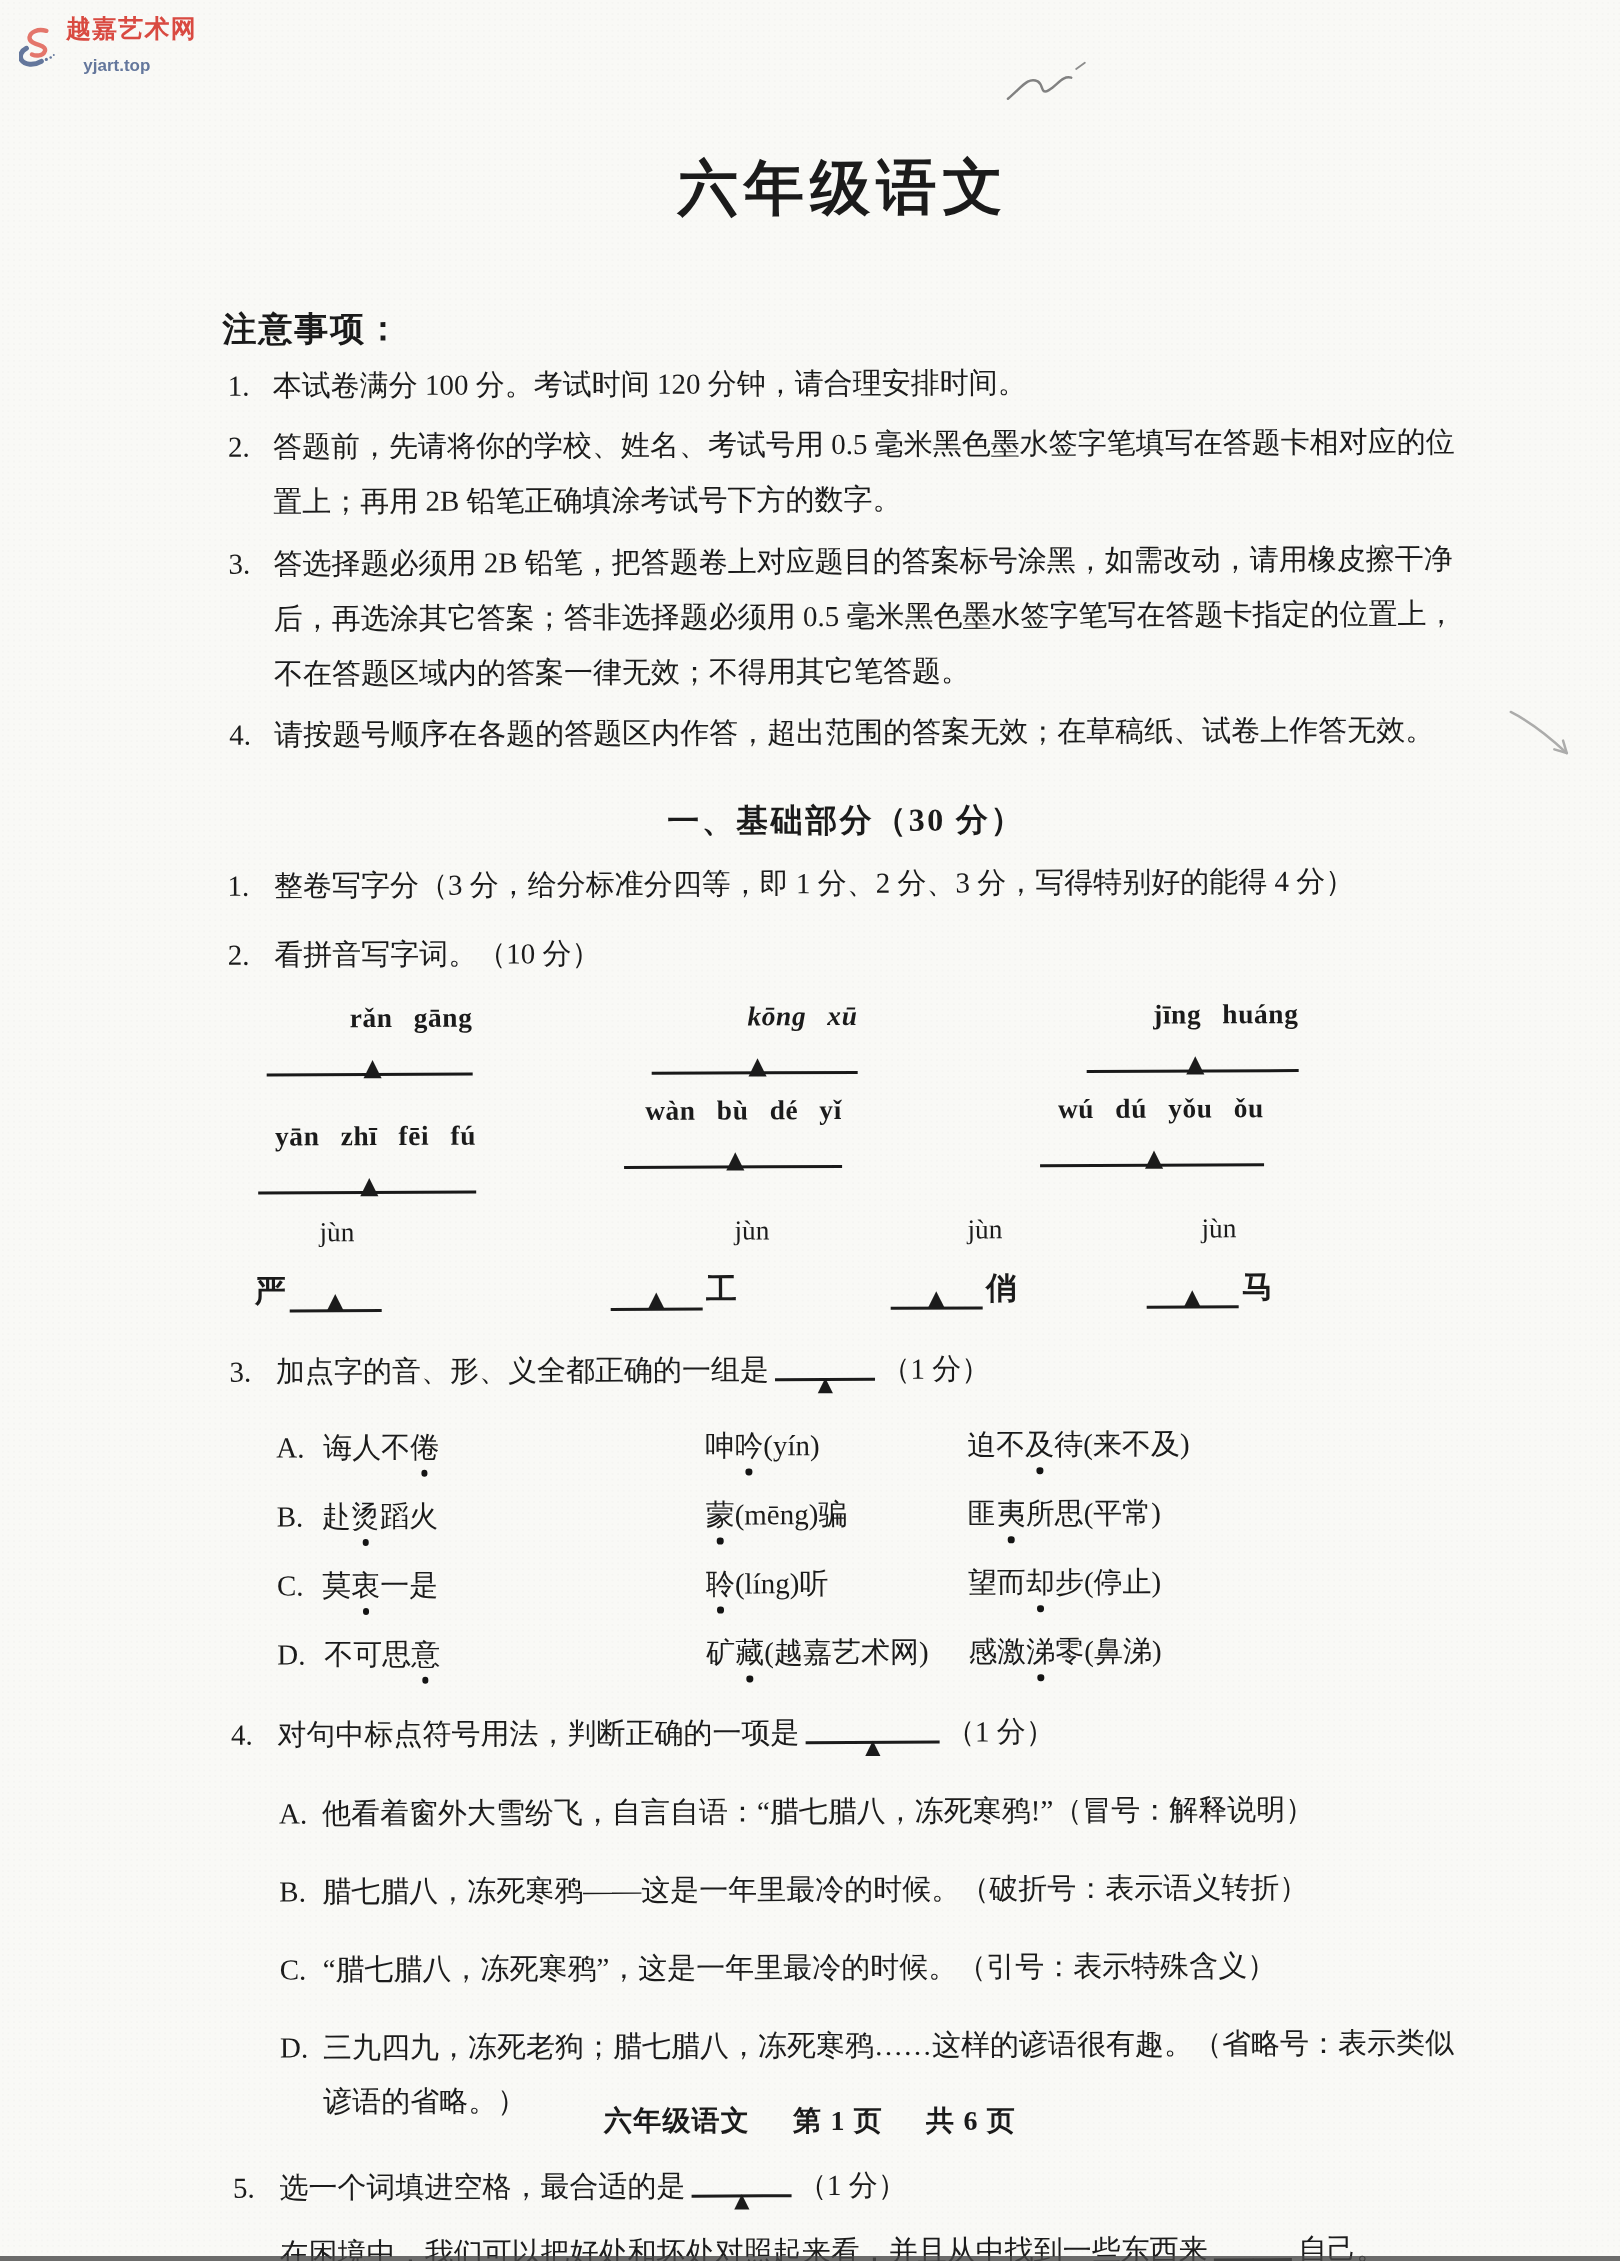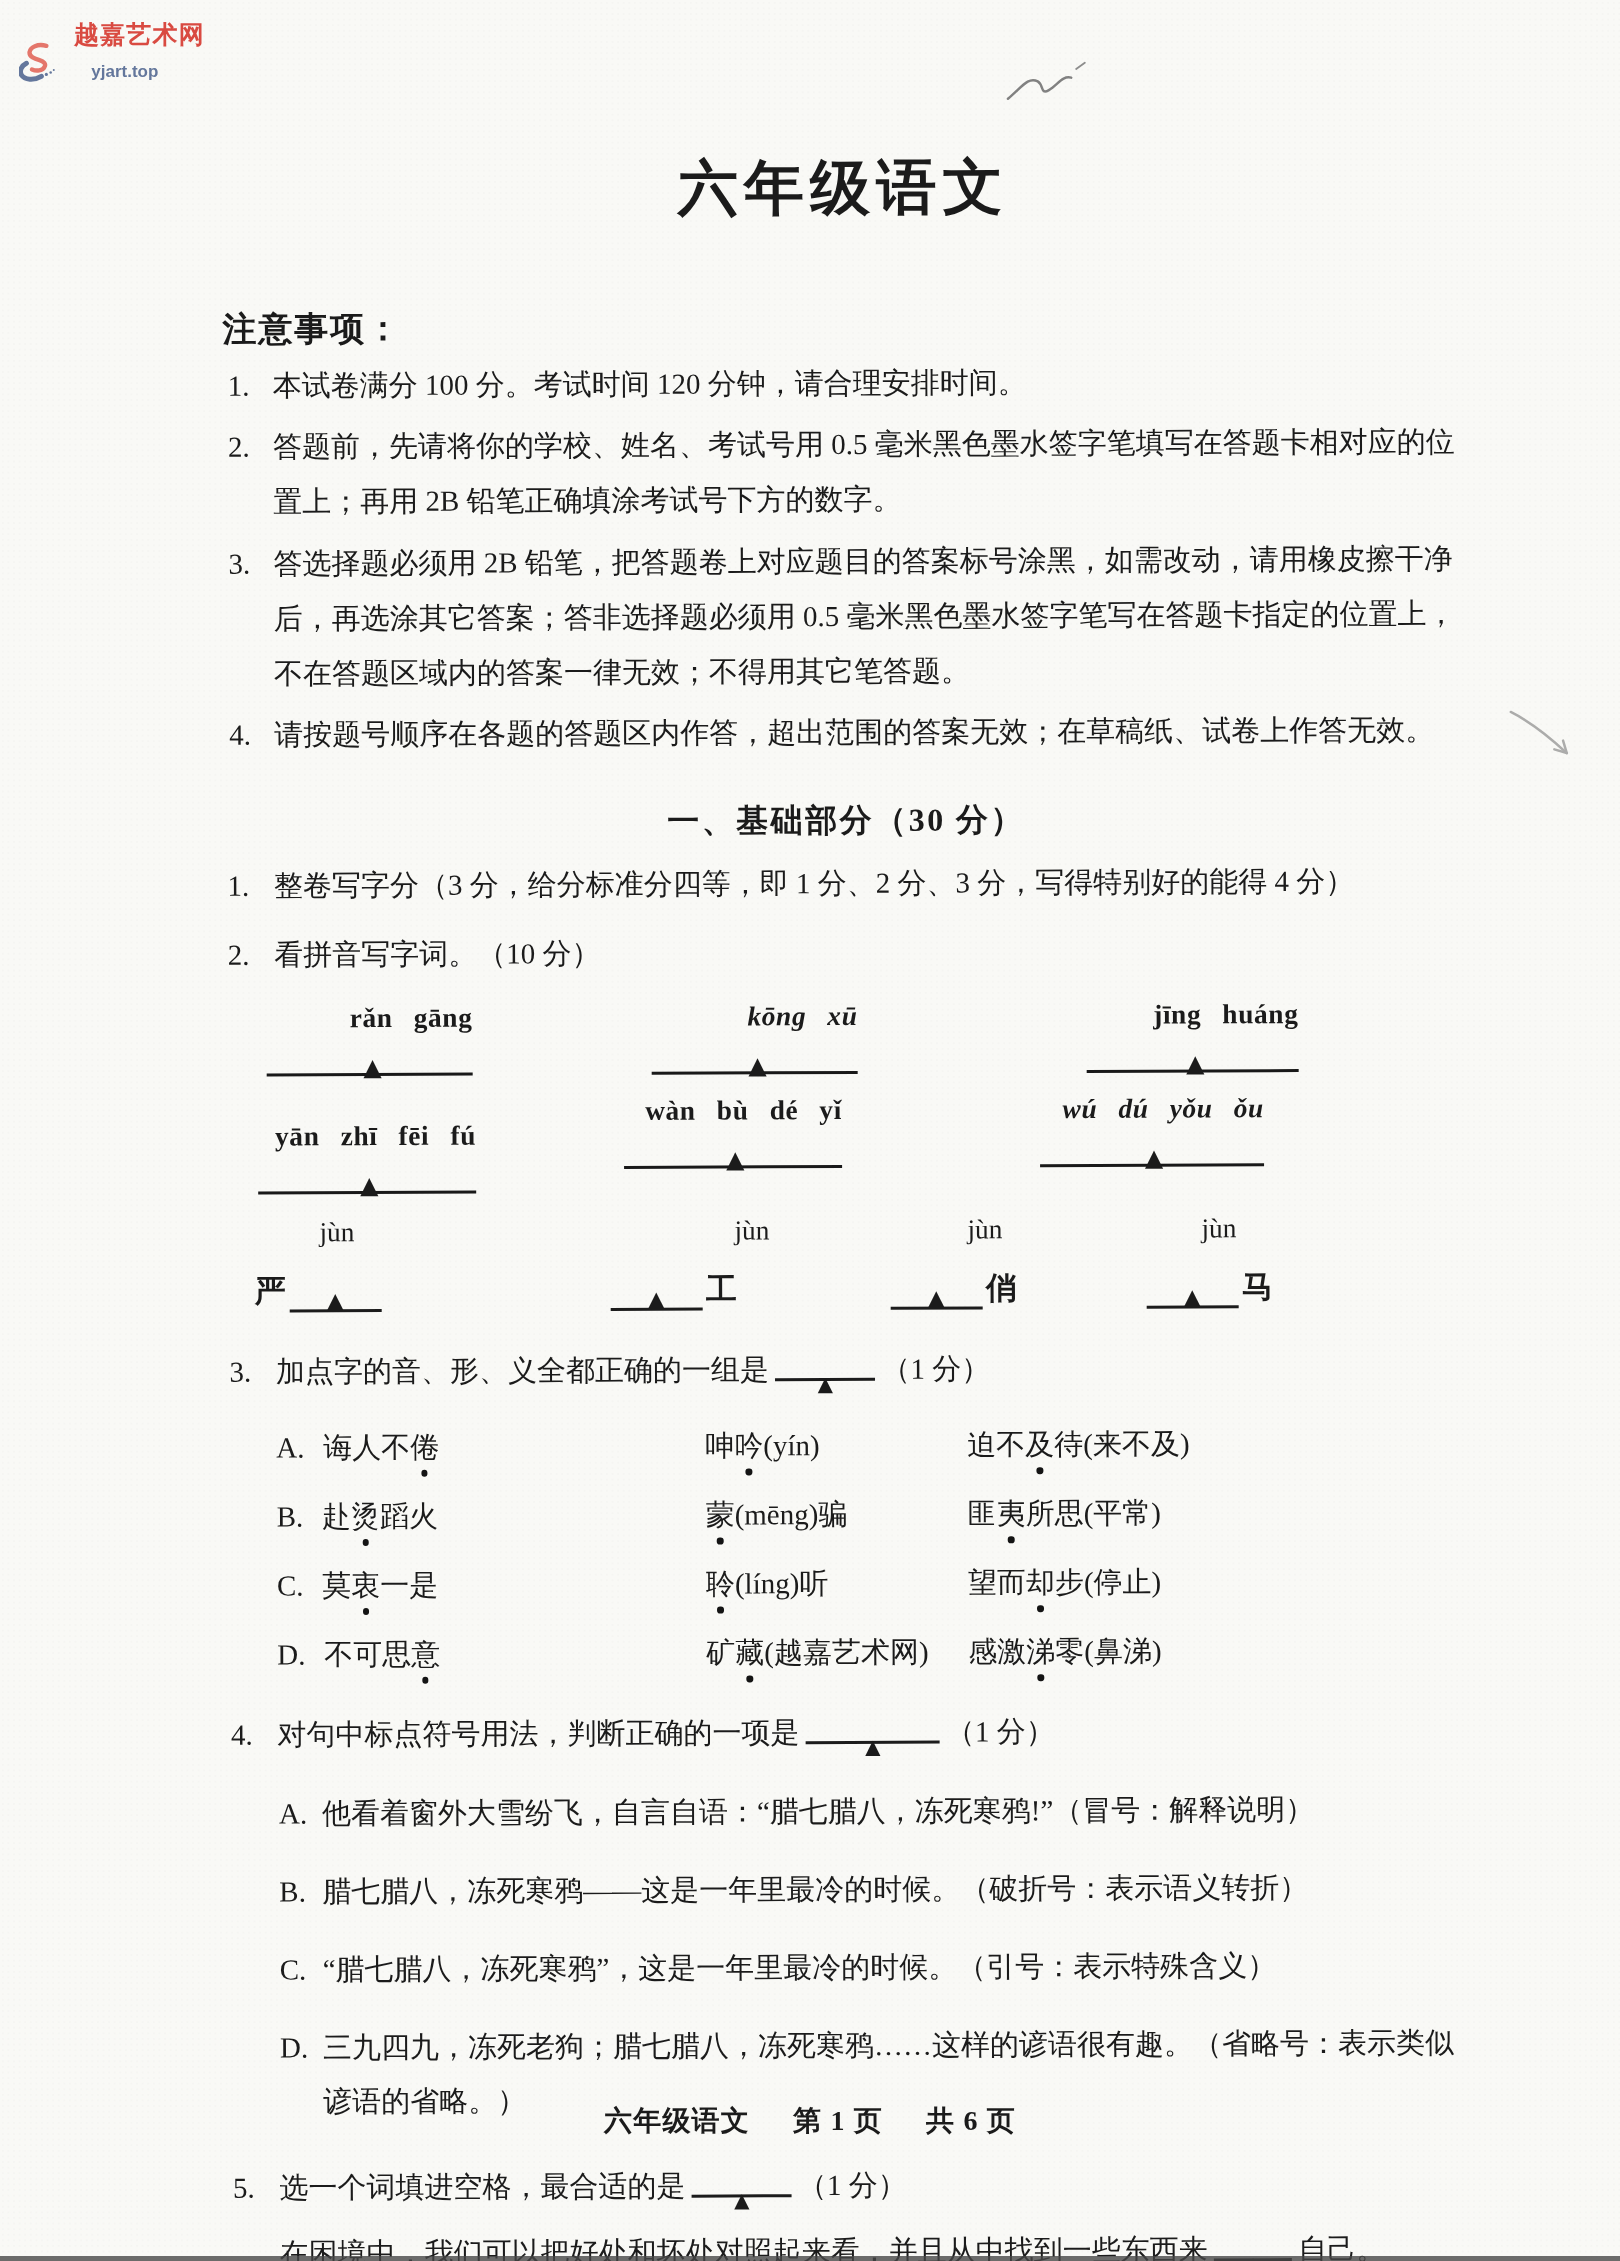--- a/index.html
+++ b/index.html
@@ -10,21 +10,21 @@
     background:#f9f9f6;
   }
   .page{
     position:relative;width:1620px;height:2261px;overflow:hidden;
     background-image:radial-gradient(rgba(60,60,60,0.018) 0.9px, transparent 0.9px);
     background-size:5.6px 5.6px;
   }
   .bottom-edge{position:absolute;left:0;bottom:0;width:100%;height:5px;background:#474747;opacity:.8;}
 
   
-  .logo{position:absolute;left:18.7px;top:18px;display:flex;align-items:flex-end;z-index:5;gap:8px;}
+  .logo{position:absolute;left:18.7px;top:12px;display:flex;align-items:center;z-index:5;}
   .logo-icon{width:41px;height:40px;margin-right:6.2px;margin-top:5px;}
   .brand{font-size:25px;font-weight:bold;color:#d94a41;font-family:"Liberation Sans",sans-serif;letter-spacing:1.2px;}
   .url{font-size:17px;color:#64779c;font-family:"Liberation Sans",sans-serif;margin-left:17.4px;margin-top:11px;font-weight:bold;}
 
   
   .mark{position:absolute;opacity:.75;}
   .mark-top{left:1003px;top:50px;width:93px;height:69px;}
   .mark-right{left:1502px;top:698px;width:81px;height:69px;opacity:.6;}
 
   .content{margin:0 156px 0 221px;transform:rotate(-0.25deg);transform-origin:50% 0;}
@@ -49,21 +49,21 @@
   
   .py-row{display:flex;margin-top:21px;}
   .py{font-size:27.4px;word-spacing:13.7px;letter-spacing:0.6px;text-align:right;font-weight:bold;}
   .py-line{position:relative;height:39px;border-bottom:3.7px solid #191919;}
   .py-line .tri{position:absolute;left:44%;bottom:-10px;font-size:31px;line-height:1;}
   .r1 .cell1{margin-left:41px;width:206px;}
   .r1 .cell2{margin-left:179px;width:206px;font-style:italic;}
   .r1 .cell3{margin-left:229px;width:212px;}
   .r2 .cell1{margin-left:32px;width:218px;margin-top:24px;}
   .r2 .cell2{margin-left:148px;width:218px;}
-  .r2 .cell3{margin-left:198px;width:224px;font-style:italic;}
+  .r2 .cell3{margin-left:198px;width:224px;}
 
   .jun-row{position:relative;height:50px;margin-top:22.4px;}
   .jun-row .jun{position:absolute;top:0;font-size:27.4px;font-weight:normal;}
   .jun-row .j0{left:93px;} .jun-row .j1{left:508px;} .jun-row .j2{left:741px;} .jun-row .j3{left:975px;}
 
   .fill-row{position:relative;height:60px;margin-top:3.7px;}
   .fill-cell{position:absolute;top:0;display:flex;align-items:flex-end;font-size:31px;font-weight:bold;}
   .fill-cell .fblank{display:inline-block;width:92px;border-bottom:3.1px solid #1c1c1c;text-align:center;height:36px;margin:0 3.7px;}
   .fill-cell .fblank .tri{display:inline-block;font-size:27.4px;line-height:1;transform:translateY(8.7px);}
   .fill-row .f0{left:28px;} .fill-row .f1{left:380px;} .fill-row .f2{left:660px;} .fill-row .f3{left:916px;}

